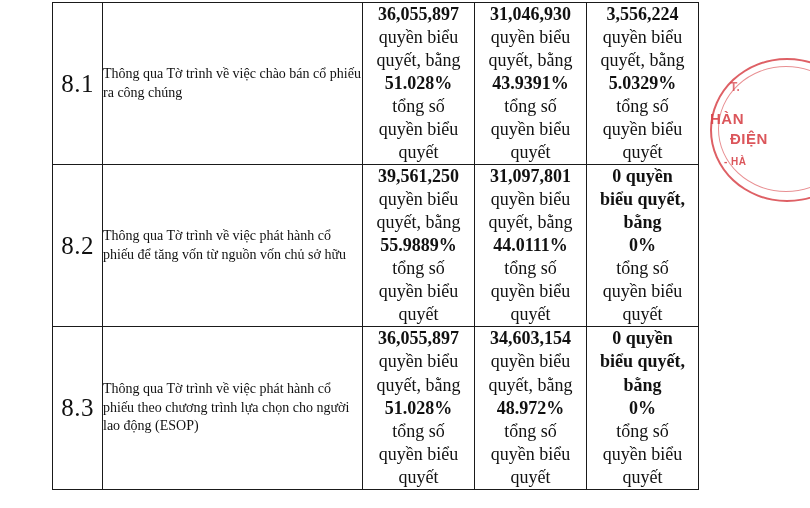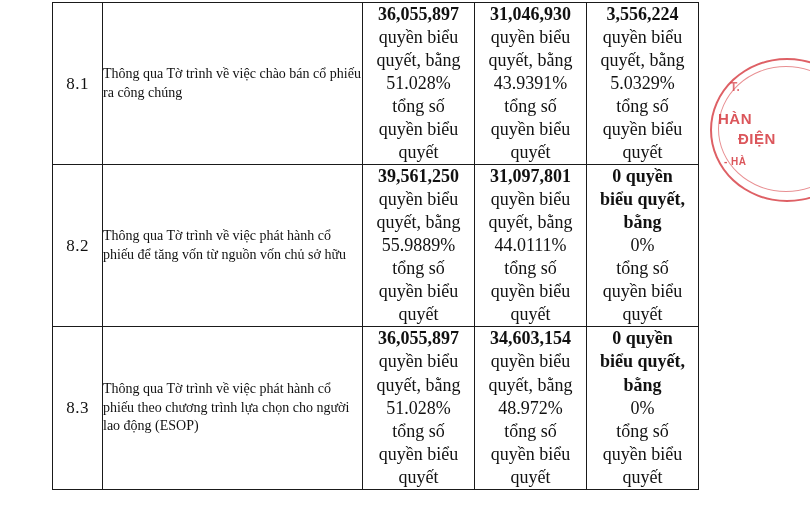--- a/index.html
+++ b/index.html
@@ -34,21 +34,21 @@
     padding: 0;
   }
   col.c-no    { width: 50px; }
   col.c-text  { width: 260px; }
   col.c-agree { width: 112px; }
   col.c-disag { width: 112px; }
   col.c-abst  { width: 112px; }
 
   td.no {
     text-align: center;
-    font-size: 17px;
+    font-size: 25px;
     letter-spacing: 0.5px;
   }
   td.desc {
     text-align: left;
     font-size: 14px;
     line-height: 1.33;
     padding: 6px 6px 6px 12px;
   }
   td.num {
     text-align: center;
@@ -59,21 +59,21 @@
   }
   td.num .big {
     display: block;
     font-weight: bold;
   }
   td.num .lbl {
     display: block;
     font-weight: normal;
   }
   td.num .pct {
-    font-weight: normal;
+    font-weight: bold;
   }
   
   .stamp {
     position: absolute;
     right: 2px;
     top: 58px;
     width: 106px;
     height: 140px;
     pointer-events: none;
   }
@@ -92,21 +92,21 @@
     left: 16px;
     top: 8px;
     width: 134px;
     height: 124px;
     border: 1px solid #d8444a;
     border-radius: 50%;
     opacity: 0.6;
   }
   .stamp .txt {
     position: absolute;
-    left: 16px;
+    left: 8px;
     color: #d8444a;
     font-family: "Liberation Sans", sans-serif;
     font-weight: bold;
     font-size: 15px;
     letter-spacing: 0.5px;
     opacity: 0.9;
   }
   .stamp .t1 { top: 52px; }
   .stamp .t2 { top: 72px; margin-left: 20px; }
   .stamp .t3 { top: 98px; left: 22px; font-size: 10px; }

